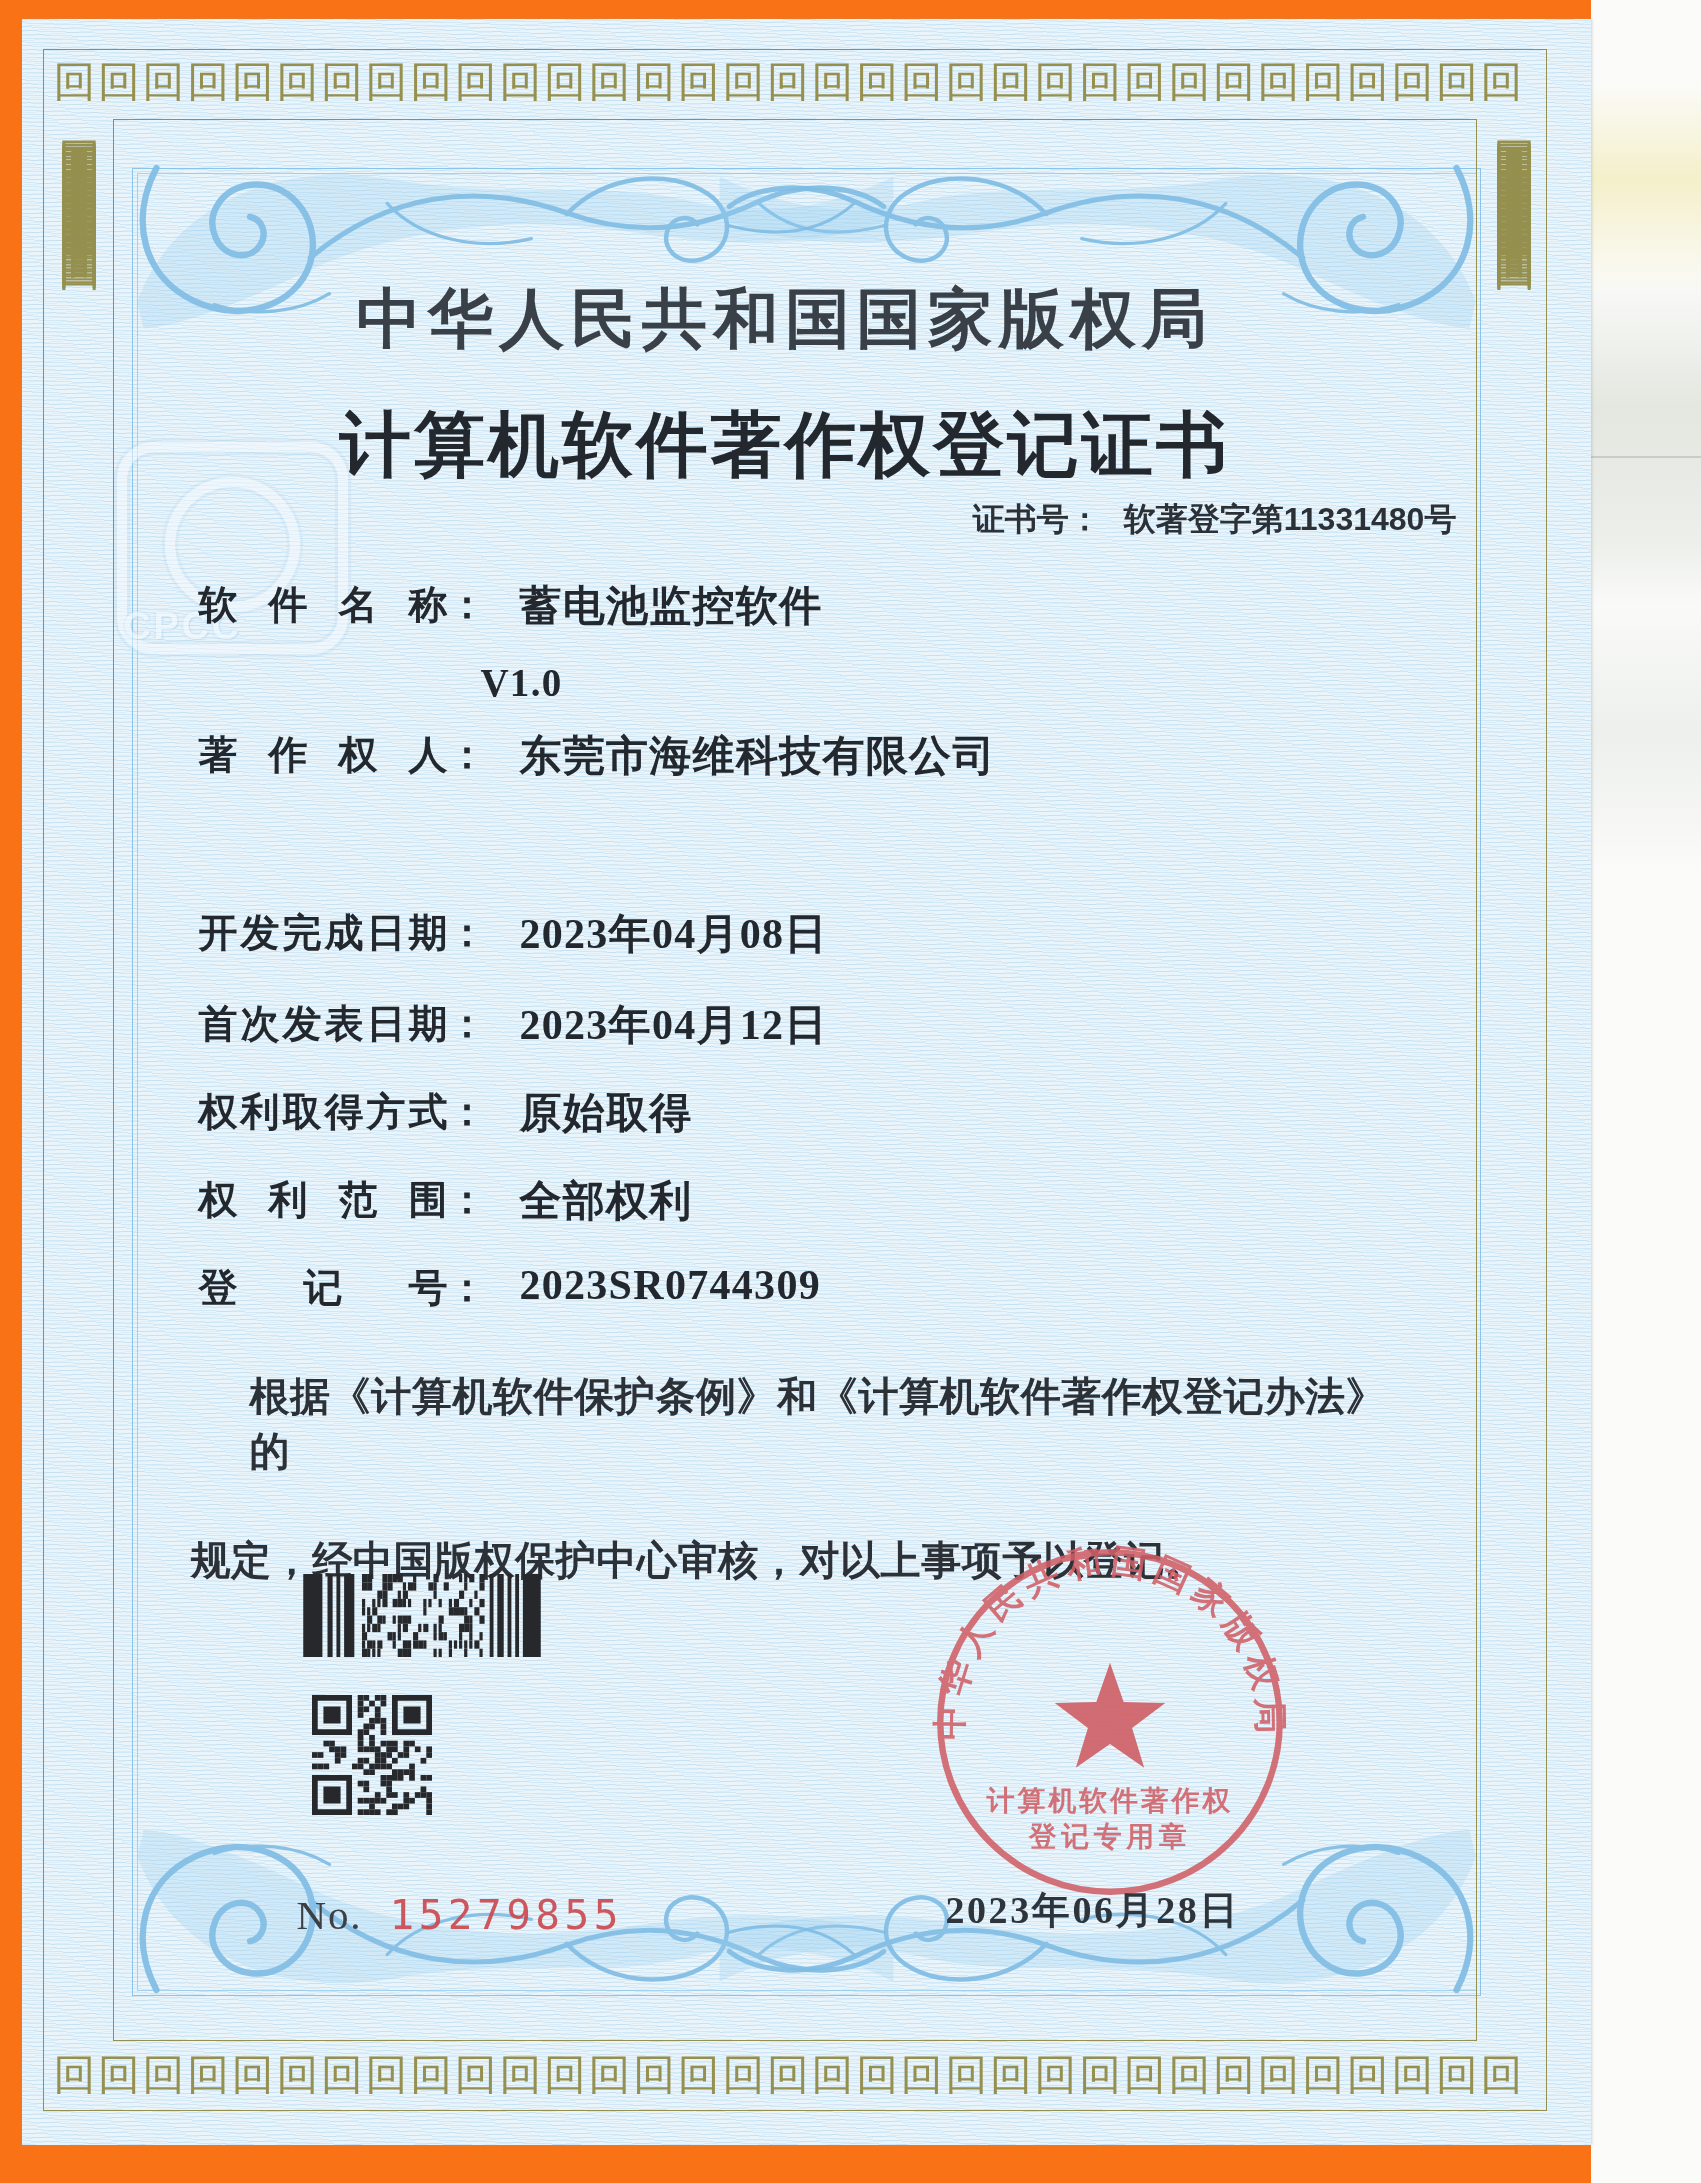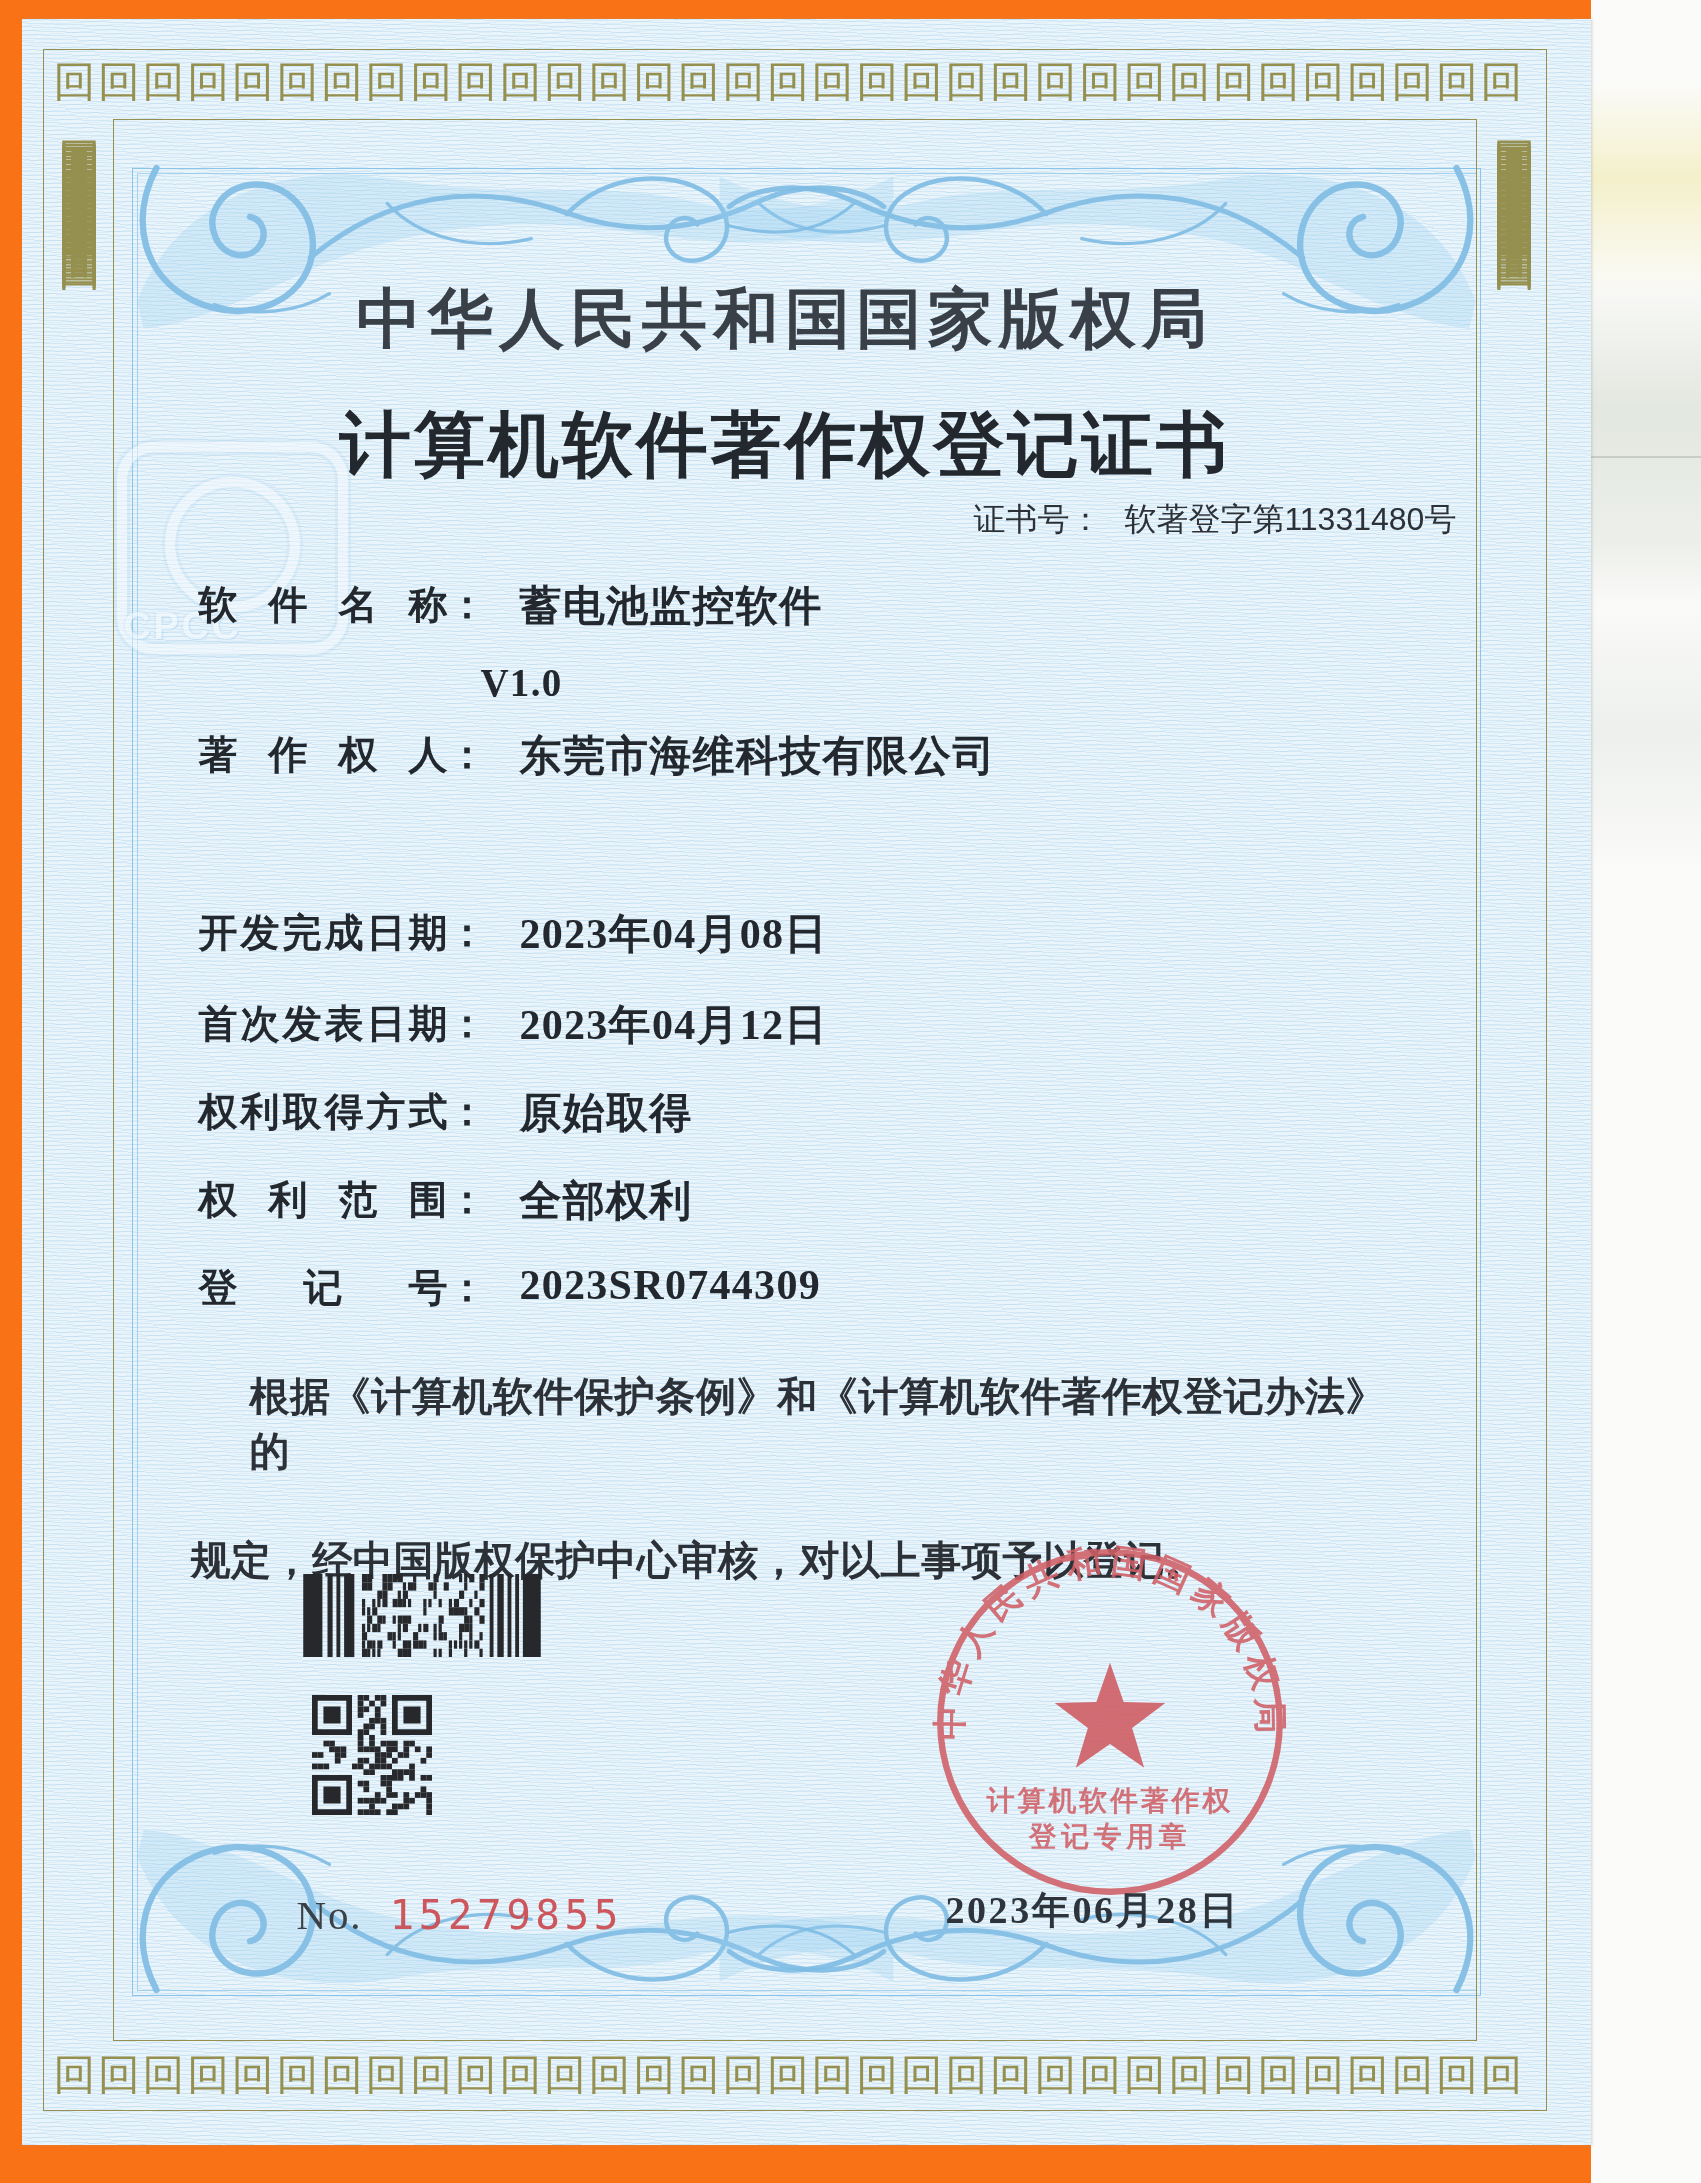--- a/index.html
+++ b/index.html
@@ -48,21 +48,21 @@
           border:10.3px solid rgba(246,252,255,0.9);box-shadow:0 0 0 3.2px rgba(165,208,238,0.3), inset 0 0 0 3.2px rgba(165,208,238,0.3);}
   .wm-text{position:absolute;left:19px;top:163px;font-size:38px;font-weight:bold;letter-spacing:2.6px;
           color:rgba(250,253,255,0.95);text-shadow:0 0 3.2px rgba(150,198,232,0.8),1.3px 1.3px 0 rgba(150,198,232,0.45);}
   
   .authority{position:absolute;left:0;top:256px;width:1525px;text-align:center;
              font-size:65px;font-weight:700;letter-spacing:6.4px;color:#3a4047;
              font-family:"Liberation Sans",sans-serif;}
   .cert-title{position:absolute;left:0;top:379px;width:1525px;text-align:center;
              font-size:71px;font-weight:800;letter-spacing:3.2px;color:#23282e;
              font-family:"Liberation Serif",serif;}
-  .certno-row{position:absolute;top:479px;right:135px;font-size:32px;font-weight:400;color:#2c3138;}
+  .certno-row{position:absolute;top:479px;right:135px;font-size:32px;font-weight:700;color:#2c3138;}
   .certno-row .lbl{margin-right:23px;}
   .field-row{position:absolute;left:176px;color:#23282e;}
   .flabel{display:inline-block;width:249px;font-size:39px;font-weight:700;
           text-align:justify;text-align-last:justify;text-justify:inter-character;
           vertical-align:top;color:#23282e;}
   .fcolon{font-size:39px;font-weight:700;}
   .fvalue{margin-left:33px;font-size:42px;font-weight:700;font-family:"Liberation Serif",serif;
           letter-spacing:1.3px;vertical-align:top;margin-top:34px;}
   .value2{position:absolute;left:458px;top:641px;font-size:39px;font-weight:700;
           font-family:"Liberation Serif",serif;color:#23282e;letter-spacing:1.3px;}

